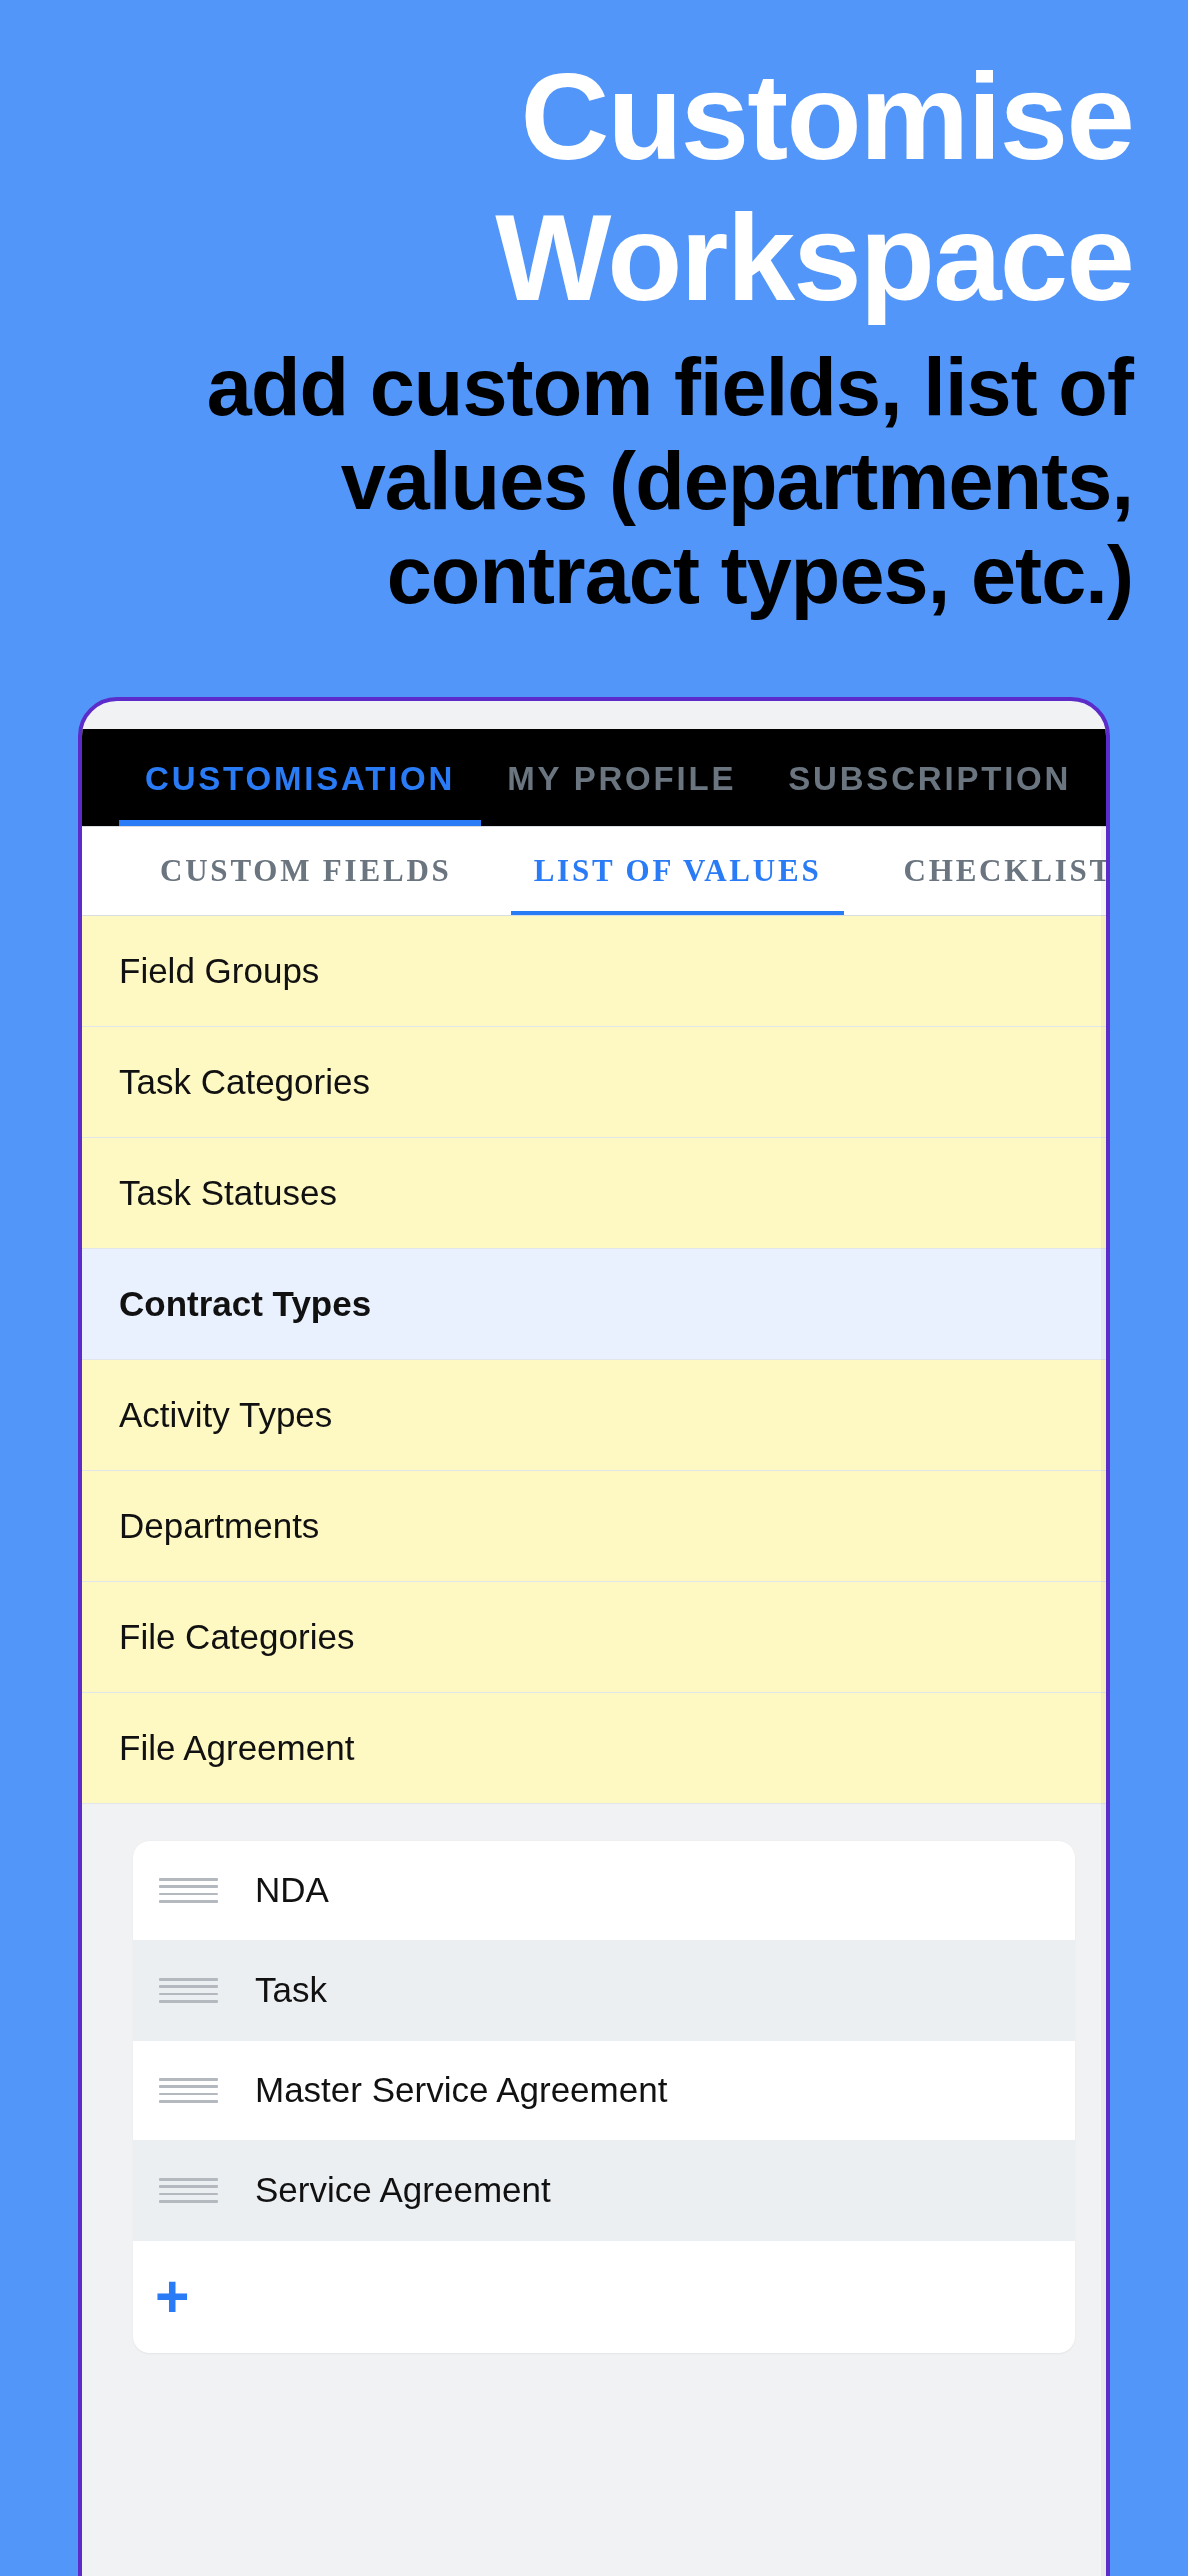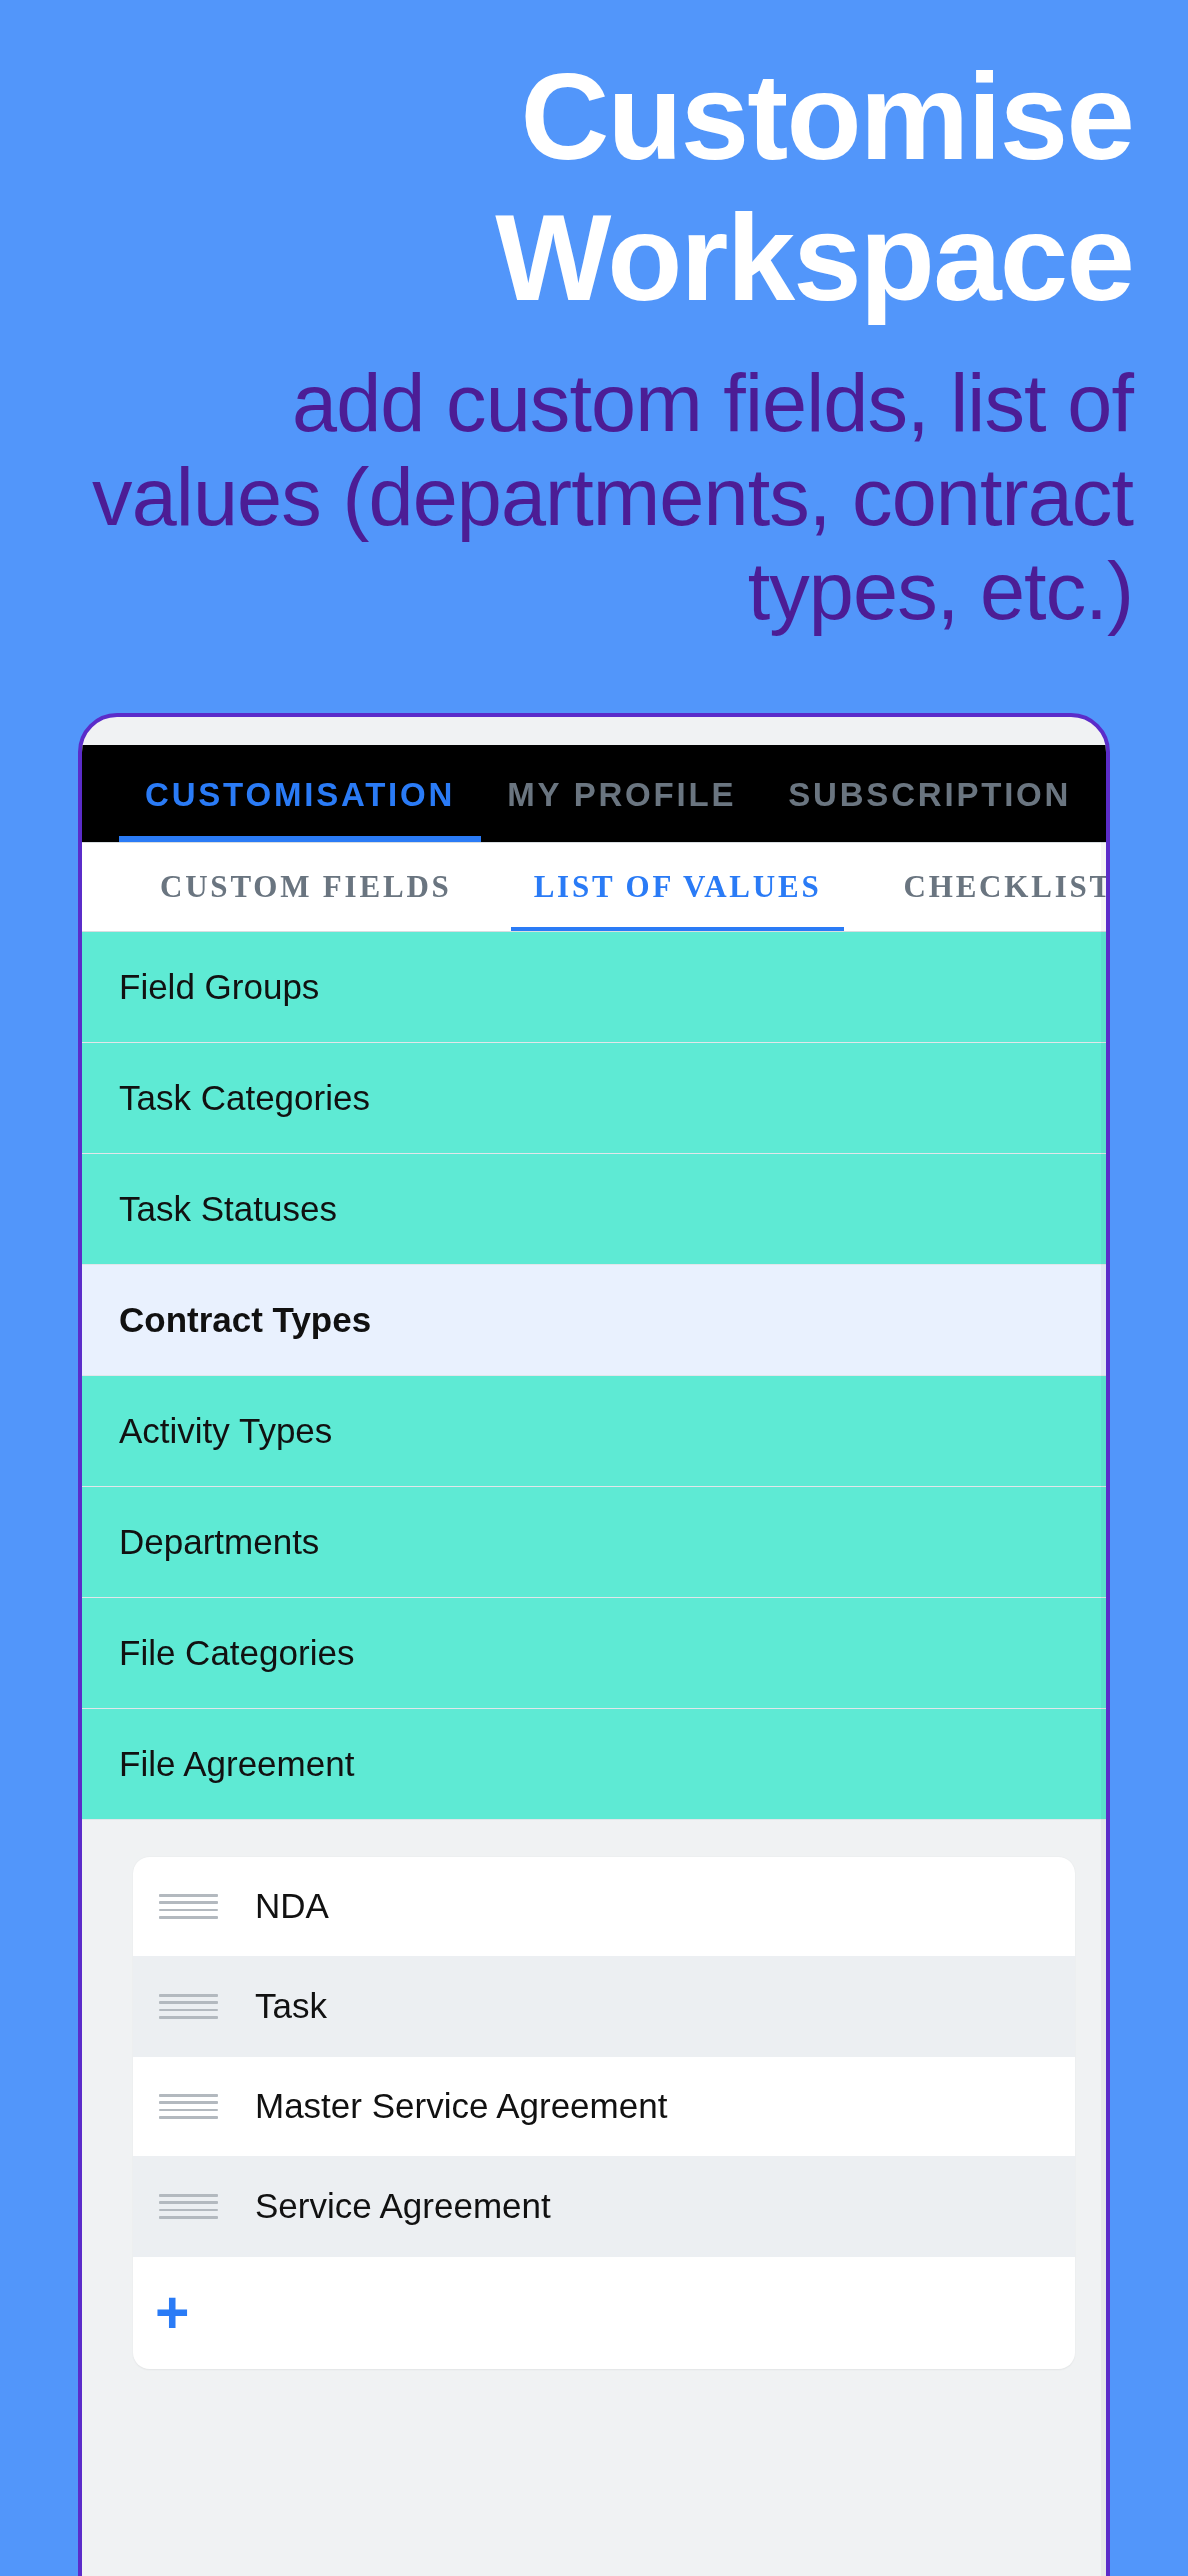--- a/index.html
+++ b/index.html
@@ -15,25 +15,25 @@
   text-align: right;
 }
 .hero-title {
   color: #fff;
   font-size: 123px;
   font-weight: 700;
   line-height: 1.15;
   letter-spacing: -1.8px;
 }
 .hero-sub {
-  color: #4c1d95;
+  color: #000000;
   font-size: 81px;
-  font-weight: 400;
+  font-weight: 700;
   line-height: 1.16;
-  margin-top: 28px;
+  margin-top: 12px;
   letter-spacing: -0.9px;
 }
 .device {
   margin: 0 auto;
   width: 1032px;
   border: 4.6px solid #5b2cc9;
   border-radius: 39px;
   background: #f0f2f3;
   overflow: hidden;
   position: relative;
@@ -86,21 +86,21 @@
   height: 5.5px;
 }
 .list-section {
   background: #fff;
 }
 .list-row {
   padding: 35px 37px;
   font-size: 35px;
   color: #111;
   border-bottom: 1.8px solid #e2e6ea;
-  background: #5eead4;
+  background: #fef9c3;
 }
 .list-row.selected {
   background: #e9f1fe;
   font-weight: bold;
 }
 .values-panel {
   background: #f0f2f3;
   padding: 37px 31px 0;
   margin-left: 20px;
 }

